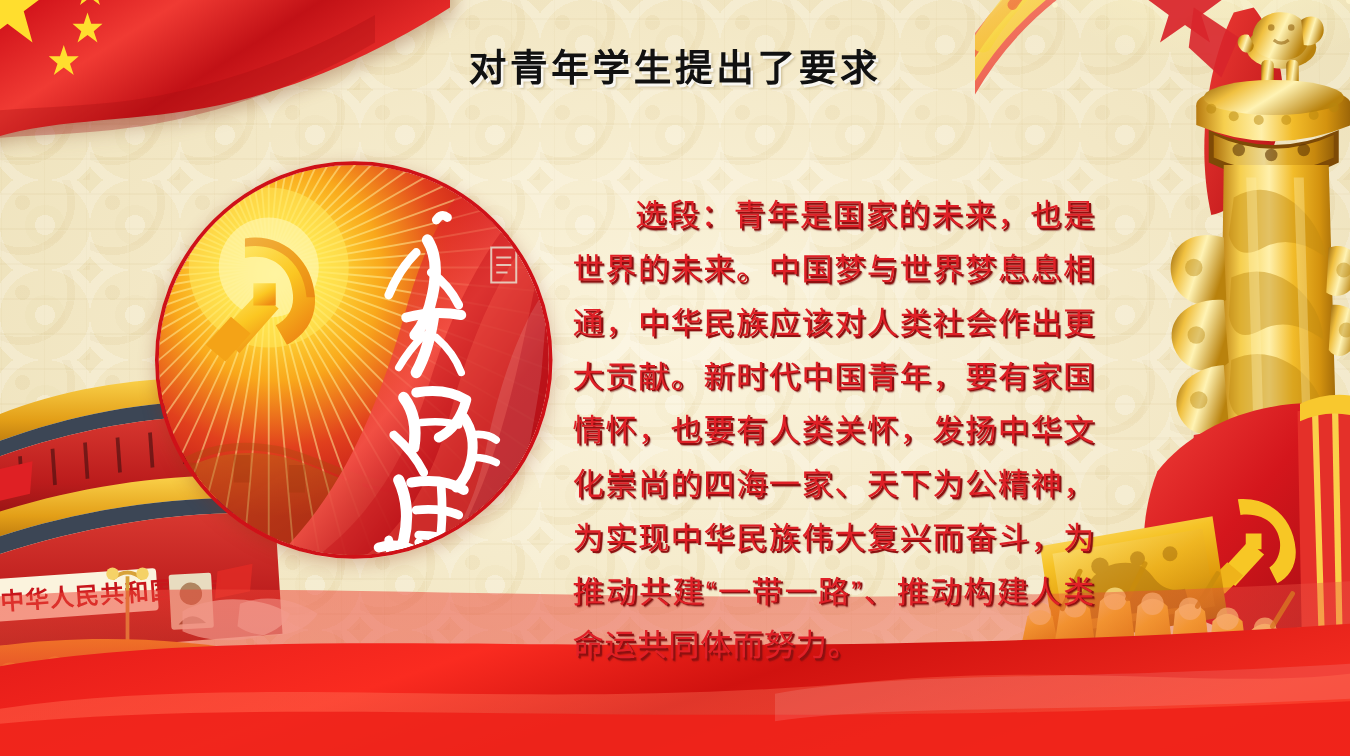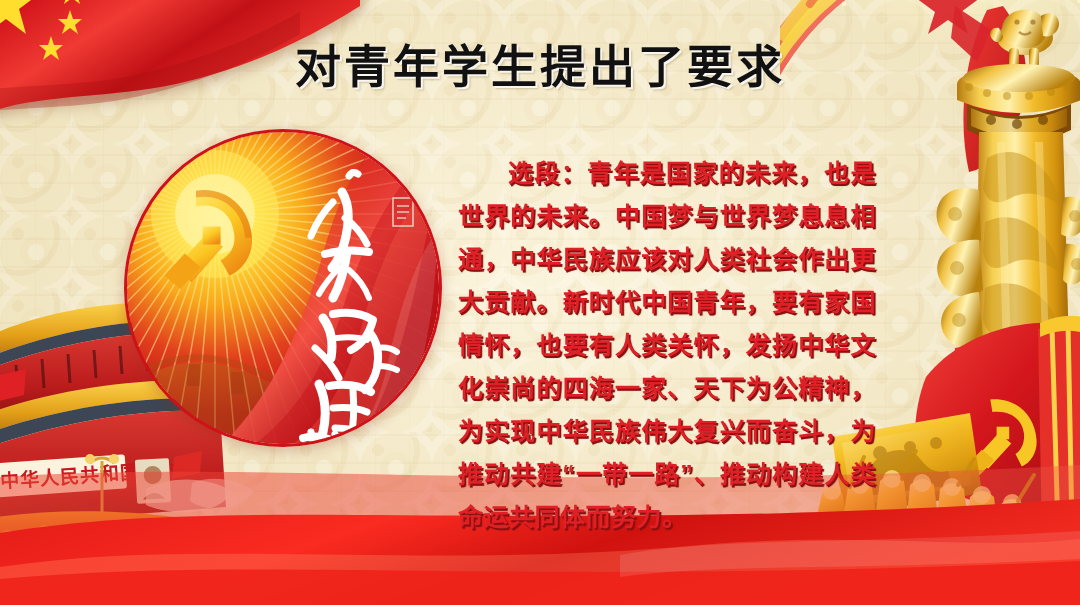--- a/index.html
+++ b/index.html
@@ -58,30 +58,30 @@
     border-radius:50%;
     border:3px solid #cf1118;
     overflow:hidden;
     box-shadow:0 4px 14px rgba(140,50,20,.30);
   }
   .circle-inner{position:absolute;inset:0;border-radius:50%;overflow:hidden;background:#cf1b1b;}
 
   
   .title{
     position:absolute;left:0;right:0;top:30px;text-align:center;
-    font-size:46px;font-weight:bold;color:#111111;
+    font-size:30px;font-weight:bold;color:#111111;
     letter-spacing:3px;
     text-shadow:2px 2px 0 rgba(255,255,255,.85), 3px 3px 2px rgba(160,140,90,.45);
     white-space:nowrap;
   }
 
   
   .body-text{
     position:absolute;left:458px;top:152px;width:418px;
-    font-size:25px;font-weight:bold;line-height:43px;
+    font-size:25px;font-weight:normal;line-height:43px;
     color:#e02027;
     text-indent:50px;
     text-align:justify;
     text-shadow:1.5px 1.5px 0 #8d1010, 2px 2px 1px rgba(110,15,15,.55);
     letter-spacing:.5px;
   }
 </style>
 </head>
 <body>
 

